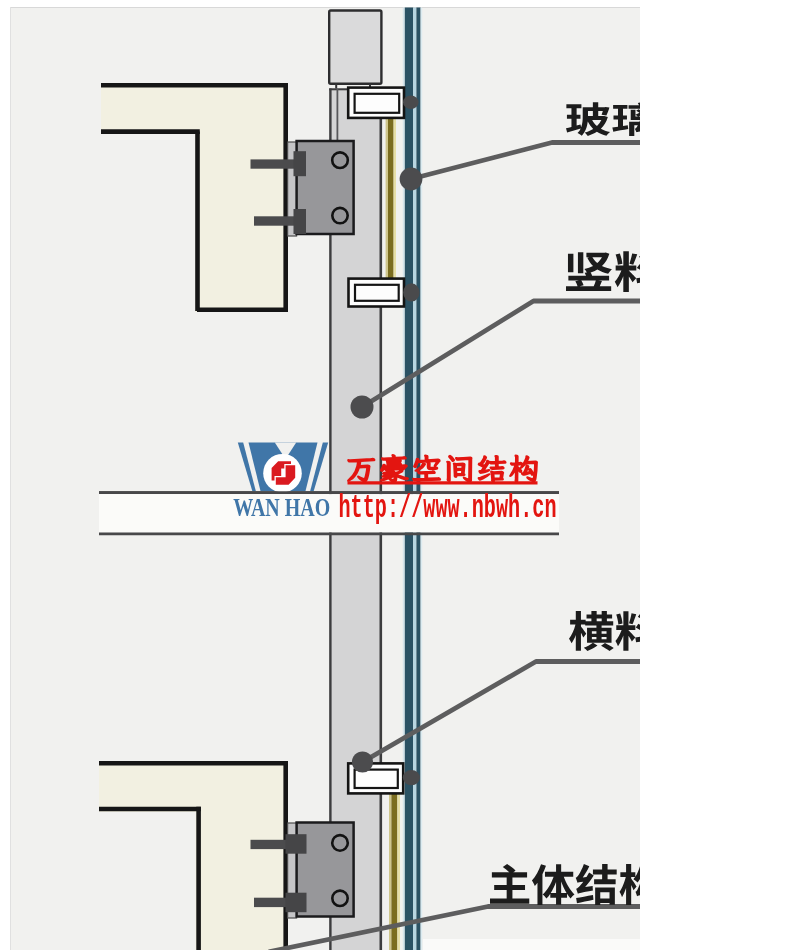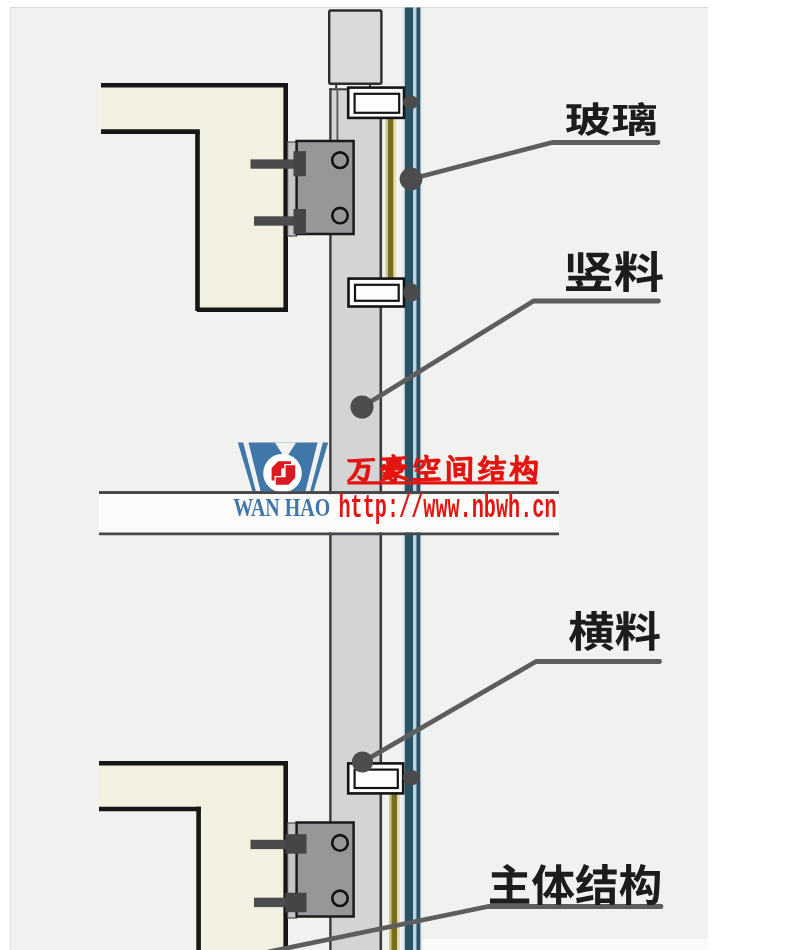--- a/index.html
+++ b/index.html
@@ -1,14 +1,14 @@
 <!DOCTYPE html>
 <html><head><meta charset="utf-8"><title>d</title><style>
 html,body{margin:0;padding:0;background:#fff}
-#c{position:relative;width:708px;height:950px;overflow:hidden;font-family:"Liberation Sans",sans-serif}
+#c{position:relative;width:640px;height:950px;overflow:hidden;font-family:"Liberation Sans",sans-serif}
 </style></head><body>
 <div id="c">
 <svg width="800" height="950" viewBox="0 0 800 950">
 <rect x="0" y="0" width="800" height="950" fill="#ffffff"></rect>
 <rect x="10" y="7" width="780" height="943" fill="#f1f1ef"></rect>
 <path d="M10,7.5 H790" stroke="#d8d8d8" stroke-width="1"></path>
 <path d="M10.5,7 V950" stroke="#e0e0e0" stroke-width="1"></path>
 <path d="M790,0 V950" stroke="#9b9b9b" stroke-width="1.6"></path>
 <rect x="423" y="939" width="367" height="11" fill="#fafaf9"></rect>
 <path d="M101,83 H288 V312 H195.2 V134 H101 Z" fill="#f2f0e1"></path>

